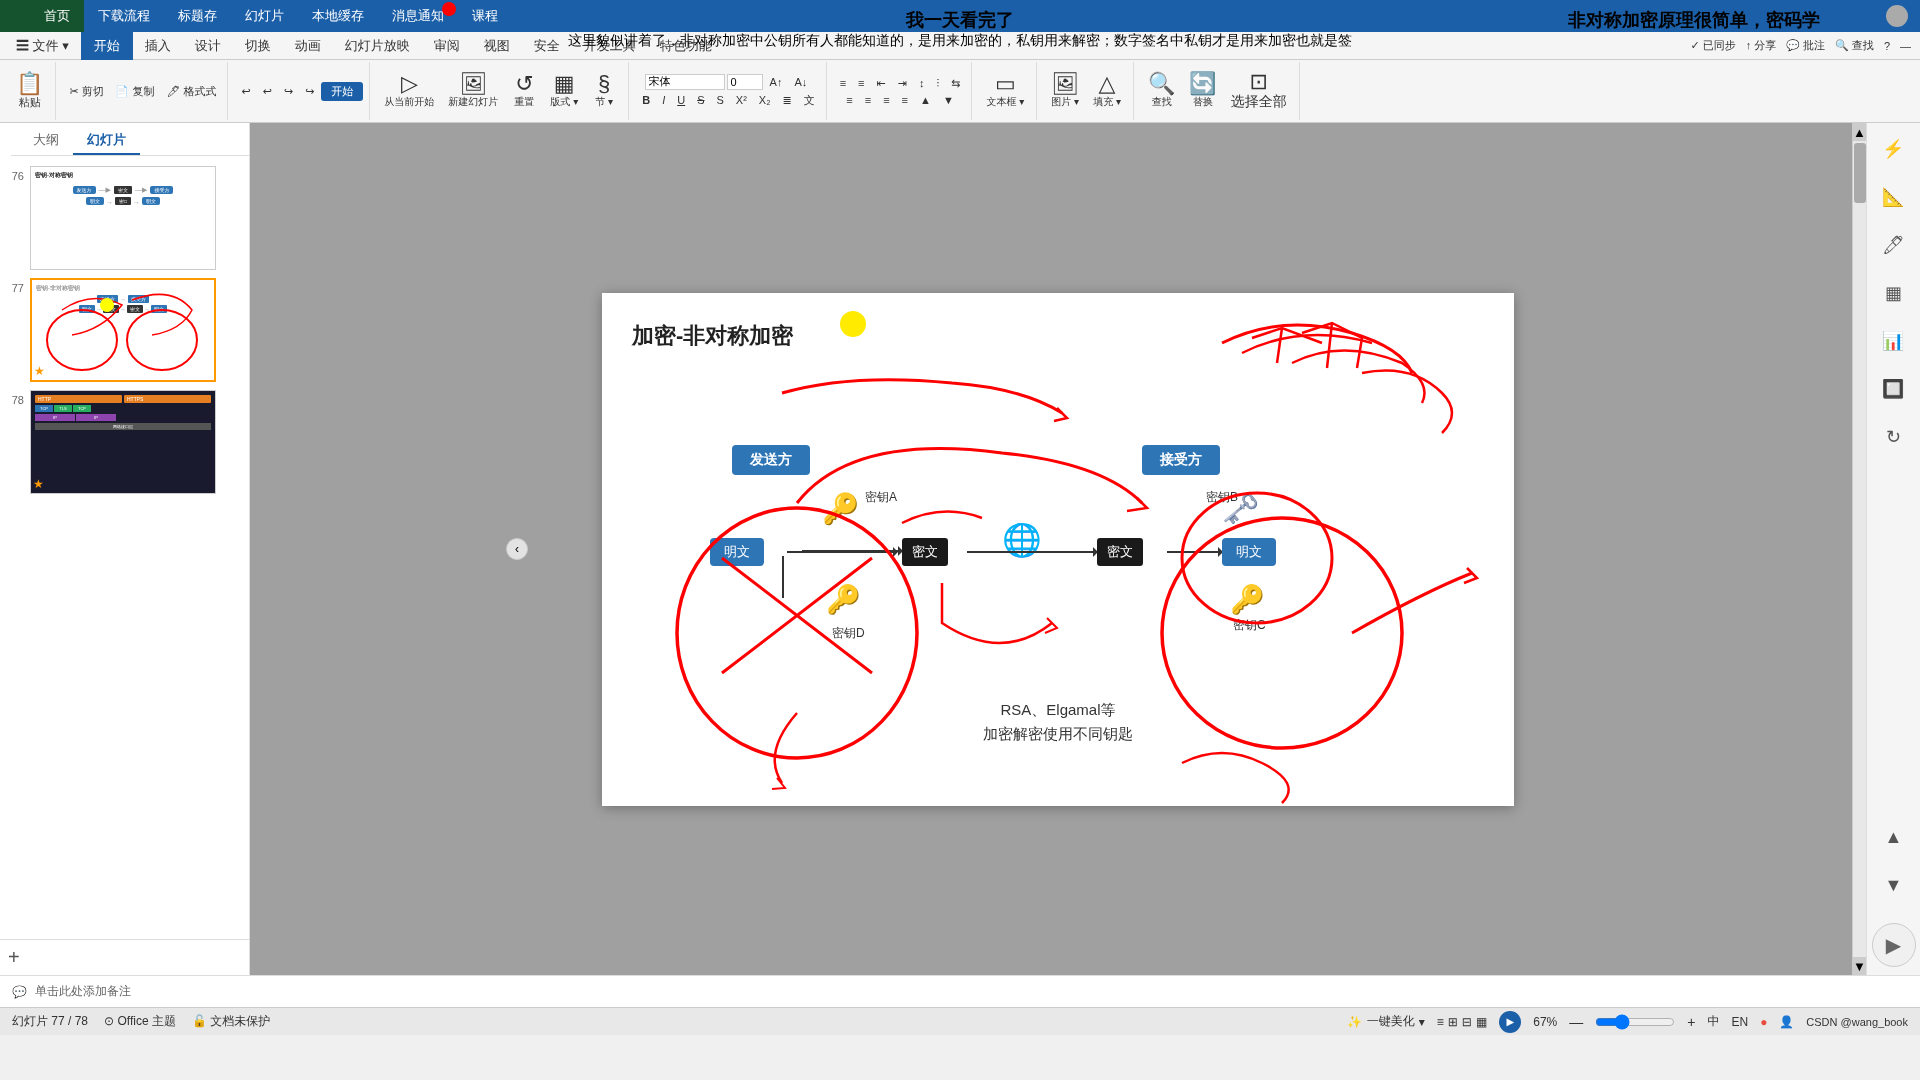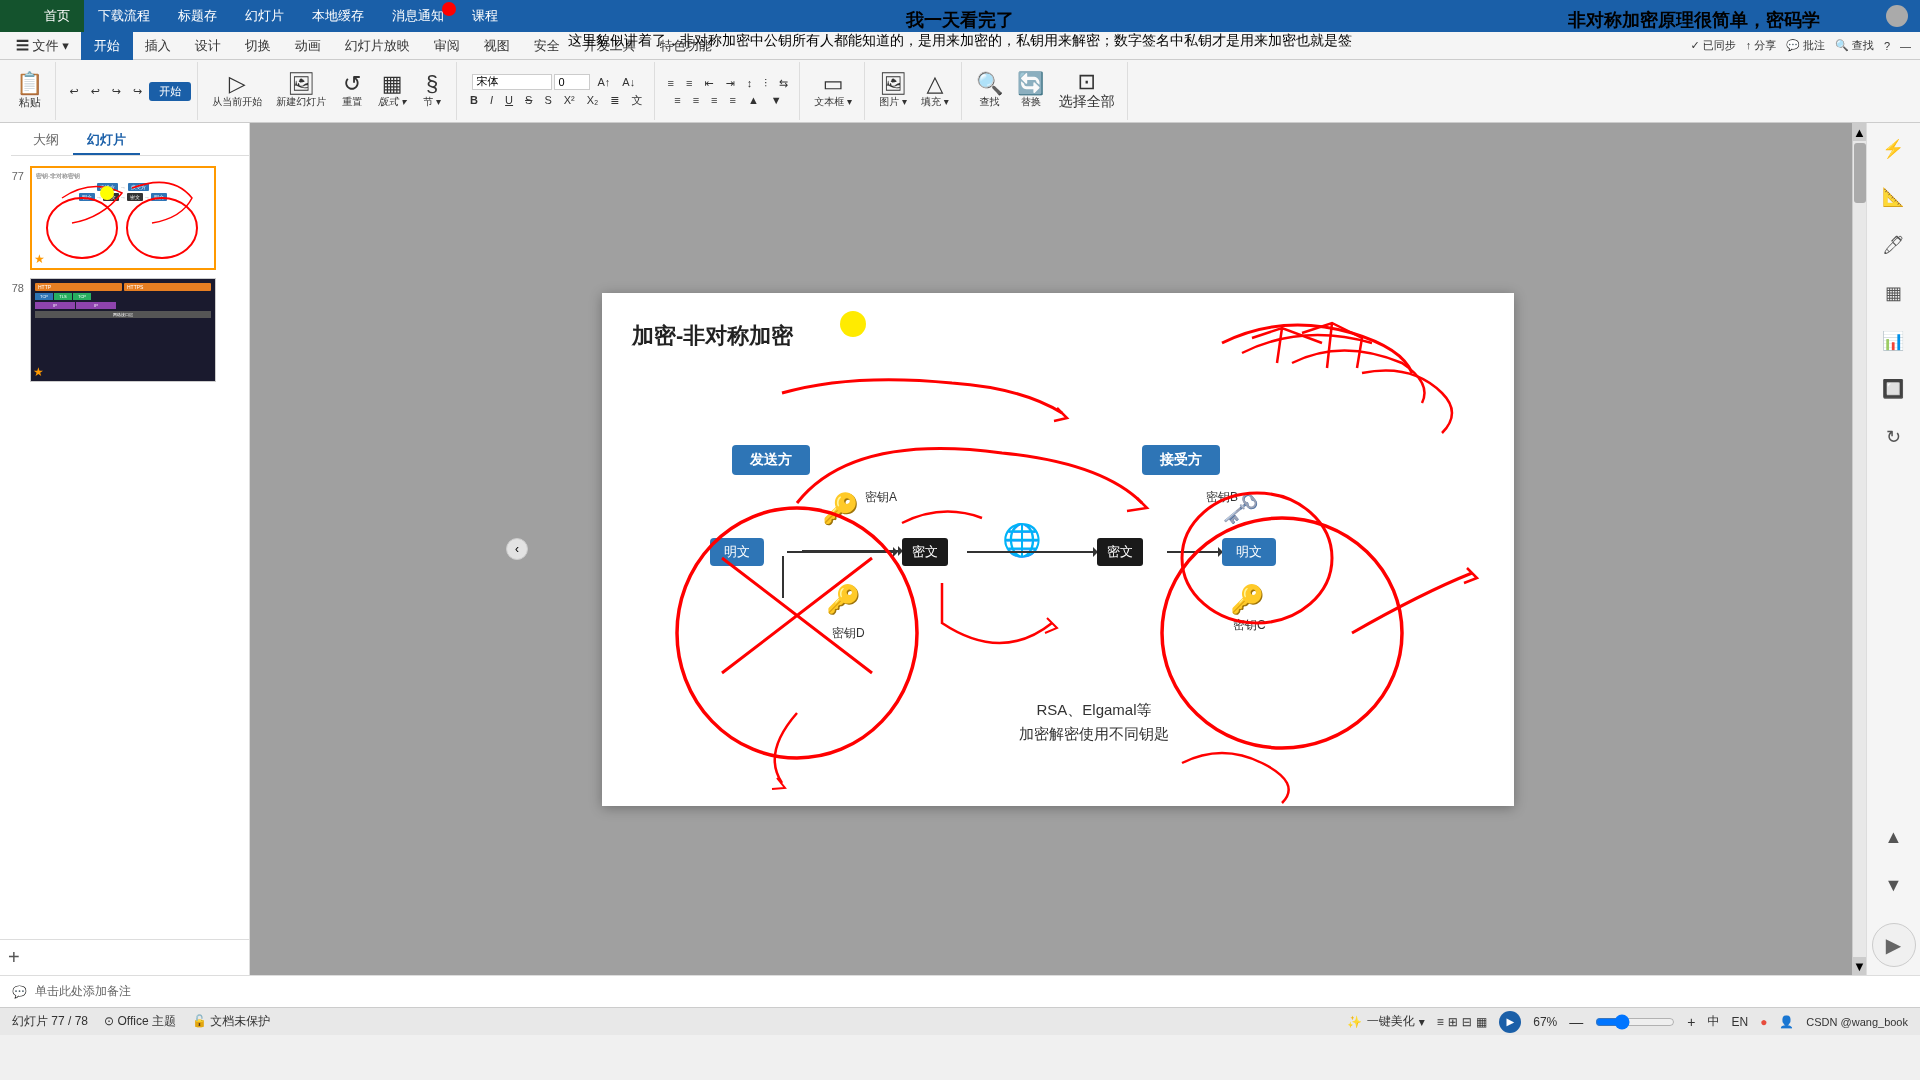--- a/index.html
+++ b/index.html
@@ -369,21 +369,20 @@
     
     .rsa-text {
       position: absolute;
       bottom: 60px;
       left: 50%;
       transform: translateX(-50%);
       text-align: center;
       font-size: 15px;
       color: #333;
       line-height: 1.6;
-      margin-left: 36px;
     }
 
     
     .yellow-dot {
       position: absolute;
       top: 18px;
       left: 238px;
       width: 26px;
       height: 26px;
       background: #ffeb00;
@@ -457,20 +456,27 @@
 
   <div class="ribbon-content">
 
     <div class="ribbon-group">
       <div class="ribbon-btn">
         <span class="icon">📋</span>
         <span>粘贴</span>
       </div>
     </div>
 
+    <div class="ribbon-group">
+      <div class="ribbon-btn-row">
+        <div class="ribbon-small-btn">✂ 剪切</div>
+        <div class="ribbon-small-btn">📄 复制</div>
+        <div class="ribbon-small-btn">🖊 格式式</div>
+      </div>
+    </div>
 
     <div class="ribbon-group">
       <div class="ribbon-btn-row">
         <div class="ribbon-small-btn">↩</div>
         <div class="ribbon-small-btn">↩</div>
         <div class="ribbon-small-btn">↪</div>
         <div class="ribbon-small-btn">↪</div>
         <div class="ribbon-small-btn" style="background:#1a5fa8;color:white;padding:2px 10px;border-radius:3px;">开始</div>
       </div>
     </div>
@@ -484,21 +490,21 @@
         <div class="ribbon-btn">
           <span class="icon">🖼</span>
           <span style="font-size:10px;">新建幻灯片</span>
         </div>
         <div class="ribbon-btn">
           <span class="icon">↺</span>
           <span style="font-size:10px;">重置</span>
         </div>
         <div class="ribbon-btn">
           <span class="icon">▦</span>
-          <span style="font-size:10px;font-style:italic;">版式 ▾</span>
+          <span style="font-size:10px;">版式 ▾</span>
         </div>
         <div class="ribbon-btn">
           <span class="icon">§</span>
           <span style="font-size:10px;">节 ▾</span>
         </div>
       </div>
     </div>
 
     <div class="ribbon-group">
       <div class="ribbon-btn-row">
@@ -582,20 +588,42 @@
 <div class="main-layout">
 
   <div class="sidebar" style="position:relative;">
     <div class="sidebar-tabs">
       <div class="sidebar-tab">大纲</div>
       <div class="sidebar-tab active">幻灯片</div>
     </div>
     <div class="slides-panel">
 
 
+      <div class="slide-item">
+        <span class="slide-num">76</span>
+        <div class="slide-thumb">
+          <div style="width:100%;height:100%;background:white;padding:4px;">
+            <div style="font-size:6px;font-weight:bold;color:#222;margin-bottom:3px;">密钥-对称密钥</div>
+            <div style="display:flex;align-items:center;justify-content:center;gap:3px;margin-top:6px;">
+              <div style="background:#2e75b6;color:white;font-size:5px;padding:1px 4px;border-radius:2px;">发送方</div>
+              <div style="font-size:7px;">—▶</div>
+              <div style="background:#333;color:white;font-size:5px;padding:1px 4px;border-radius:1px;">密文</div>
+              <div style="font-size:7px;">—▶</div>
+              <div style="background:#2e75b6;color:white;font-size:5px;padding:1px 4px;border-radius:2px;">接受方</div>
+            </div>
+            <div style="display:flex;align-items:center;justify-content:center;gap:2px;margin-top:3px;">
+              <div style="background:#2e75b6;color:white;font-size:5px;padding:1px 4px;border-radius:2px;">明文</div>
+              <div style="font-size:7px;">→</div>
+              <div style="background:#333;color:white;font-size:5px;padding:1px 4px;border-radius:1px;">密□</div>
+              <div style="font-size:7px;">→</div>
+              <div style="background:#2e75b6;color:white;font-size:5px;padding:1px 4px;border-radius:2px;">明文</div>
+            </div>
+          </div>
+        </div>
+      </div>
 
       <div class="slide-item active">
         <span class="slide-num">77</span>
         <div class="slide-thumb" style="border:2px solid #f90;">
           <div style="width:100%;height:100%;background:white;padding:4px;position:relative;">
             <div style="font-size:6px;font-weight:bold;margin-bottom:2px;">密钥-非对称密钥</div>
             <div style="display:flex;align-items:center;justify-content:center;gap:2px;">
               <div style="background:#2e75b6;color:white;font-size:5px;padding:1px 3px;border-radius:1px;">发送方</div>
               <div style="font-size:6px;">→</div>
               <div style="background:#2e75b6;color:white;font-size:5px;padding:1px 3px;border-radius:1px;">接受方</div>

